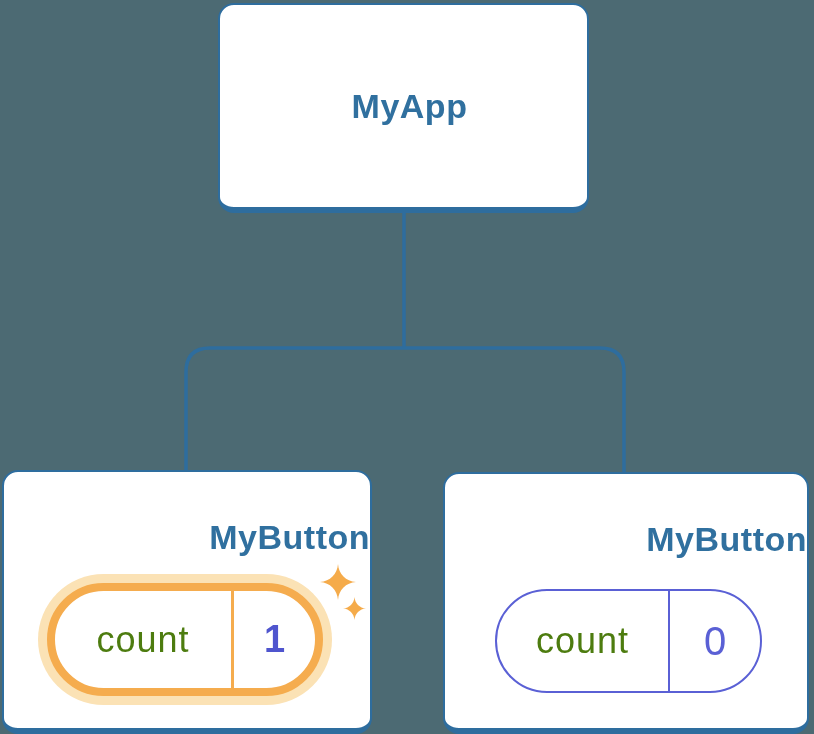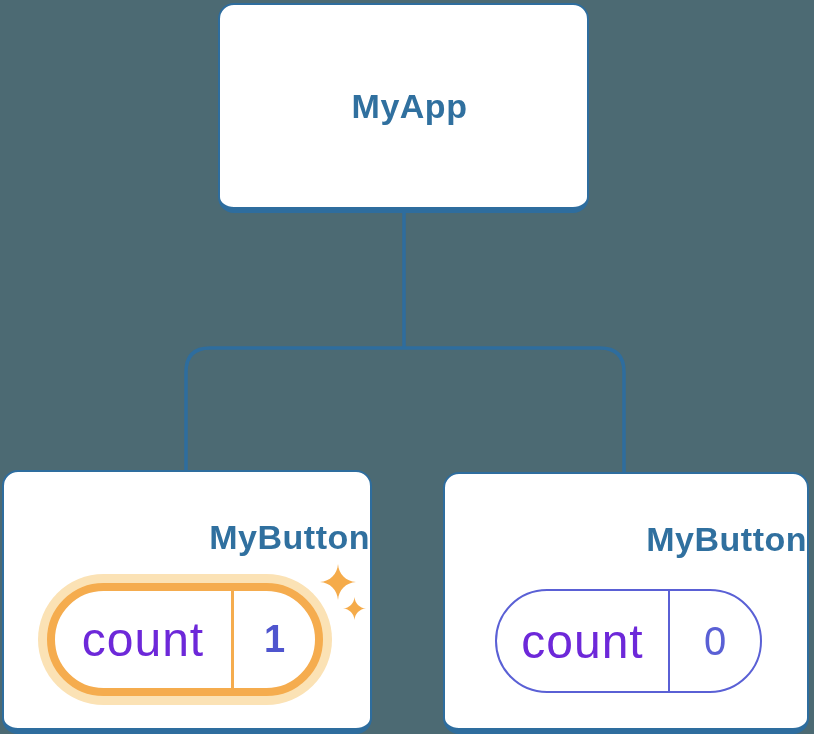--- a/index.html
+++ b/index.html
@@ -74,23 +74,23 @@
   .pill-inactive {
     left: 50px; top: 115px;
     width: 267px; height: 104px;
     border: 2px solid #5A60D5;
   }
   .pill-key {
     flex: 1;
     display: flex;
     align-items: center;
     justify-content: center;
-    font-size: 48px;
+    font-size: 36px;
     letter-spacing: 1px;
-    color: #6d28d9;
+    color: #4d7c0f;
   }
   .pill-value {
     display: flex;
     align-items: center;
     justify-content: center;
     color: #5A60D5;
   }
   .pill-active .pill-value {
     width: 81px;
     border-left: 3px solid #F5AC4E;

